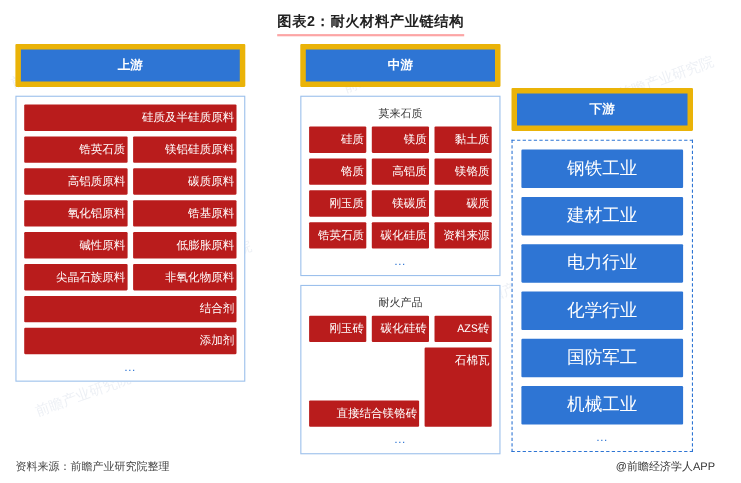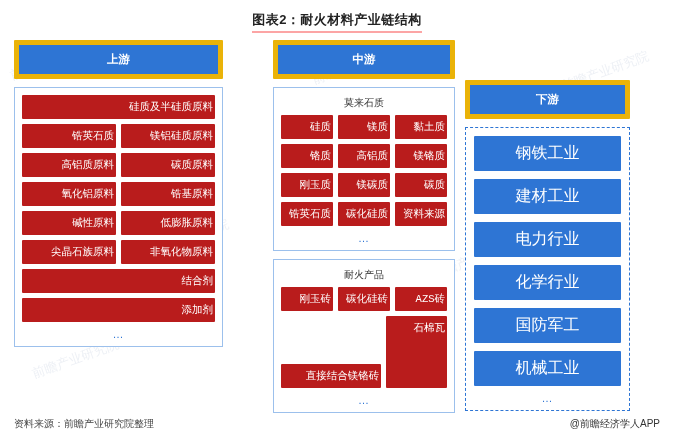--- a/index.html
+++ b/index.html
@@ -114,21 +114,21 @@
     font-size: 11px;
     color: #2E75D4;
     line-height: 8px;
     letter-spacing: 1px;
   }
 
   .footer {
     position: absolute;
     bottom: 8px;
     left: 14px;
-    right: 14px;
+    right: 24px;
     display: flex;
     justify-content: space-between;
     font-size: 10px;
     color: #444444;
   }
   .footer .right { color: #333333; }
 
   .watermark {
     position: absolute;
     color: rgba(140,160,190,0.16);

